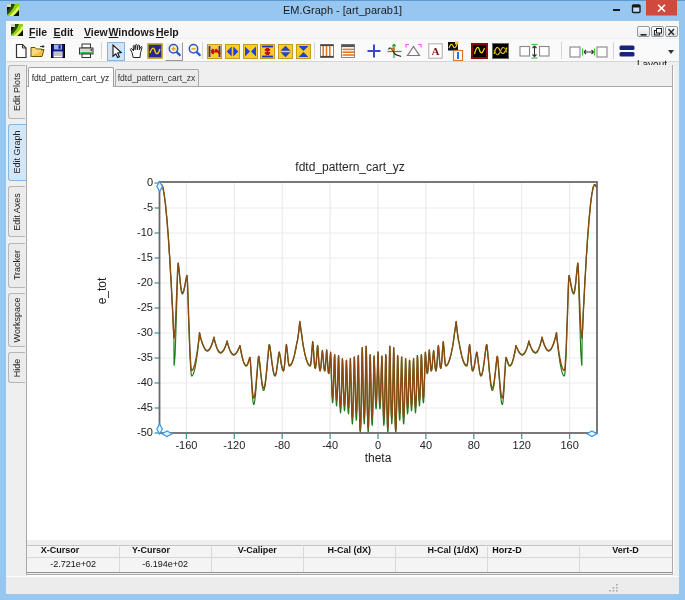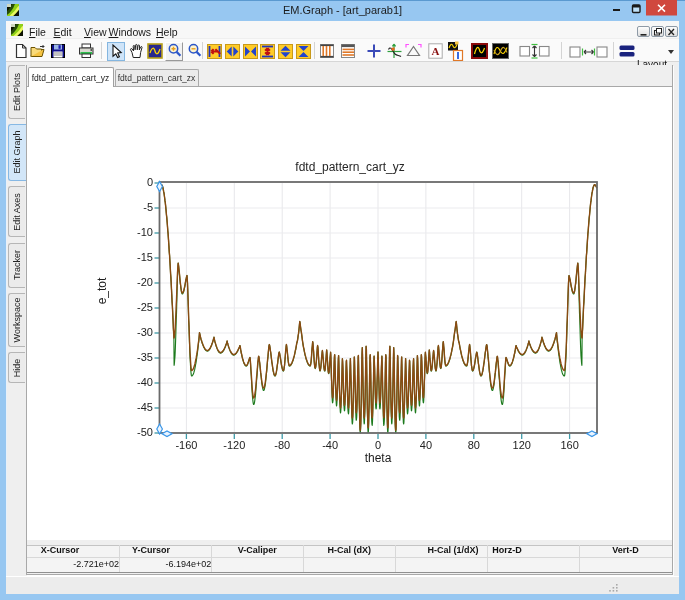--- a/index.html
+++ b/index.html
@@ -3,39 +3,39 @@
 <style>
 *{margin:0;padding:0;box-sizing:border-box;}
 html,body{width:685px;height:600px;overflow:hidden;font-family:"Liberation Sans",sans-serif;}
 #frame{position:absolute;left:0;top:0;width:685px;height:600px;background:#97c7f1;}
 #frame:before{content:"";position:absolute;left:0;top:0;width:685px;height:1px;background:#5a99d0;}
 .abs{position:absolute;}
 #titletext{left:0;top:4px;width:685px;text-align:center;font-size:11px;color:#1c1c1c;}
 #app{left:6px;top:21px;width:673px;height:572px;background:#efefef;border-left:1px solid #e8f1fa;border-right:1px solid #e8f1fa;}
 #menubar{left:6px;top:21px;width:673px;height:17px;background:#f7f7f7;}
 #toolbar{left:6px;top:38px;width:673px;height:24px;background:#fafafa;border-bottom:1px solid #d6d6d6;border-top:1px solid #efefef;}
-.mi{position:absolute;top:26px;font-size:10.5px;color:#1a1a1a;}
+.mi{position:absolute;top:26px;font-size:10.5px;color:#1a1a1a;font-weight:bold;}
 .mi u{text-decoration:underline;text-underline-offset:1px;}
 .mdibtn{position:absolute;top:25.5px;width:13px;height:11.5px;background:linear-gradient(#fdfdfd,#dfdfdf);border:1px solid #8e9aa6;border-radius:2px;}
 .tbsep{position:absolute;top:42px;height:17px;width:1px;background:#d4d4d4;}
 
 .vtab{position:absolute;left:7.5px;width:17px;background:#ebebeb;border:1px solid #b6b6b6;border-radius:3px 0 0 3px;border-right:none;}
 .vtab span{position:absolute;left:50%;top:50%;transform:translate(-50%,-50%) rotate(-90deg);white-space:nowrap;font-size:9px;color:#222;}
 .vtabsel{background:#d2e6f8;border-color:#86b8e4;width:18px;}
 
 #page{left:25.5px;top:65px;width:647px;height:509.5px;background:#efefef;border:1px solid #a8a8a8;border-top:none;box-shadow:1px 1px 0 #fdfdfd;}
 #whitepage{left:26.5px;top:86.5px;width:645px;height:453.5px;background:#fff;}
 .htab{position:absolute;font-size:8.5px;color:#222;text-align:center;}
 #tabline{left:26.5px;top:85.5px;width:645px;height:1px;background:#a8a8a8;}
 #tab1{left:27.5px;top:66.5px;width:86px;height:20px;background:#fff;border:1px solid #a0a0a0;border-bottom:none;border-radius:2px 2px 0 0;line-height:20px;z-index:3;}
 #tab2{left:114.5px;top:68.5px;width:84px;height:17px;background:#ebebeb;border:1px solid #aaa;border-bottom:none;border-radius:2px 2px 0 0;line-height:16px;color:#333;}
 
 #stable{left:27px;top:544.5px;width:644.5px;height:28px;background:#f4f4f4;border-top:1px solid #c4c4c4;border-bottom:1px solid #909090;}
 .scol{position:absolute;top:545px;height:11px;font-size:9px;font-weight:bold;color:#111;text-align:center;}
-.sval{position:absolute;top:558.5px;height:11px;font-size:9px;color:#111;text-align:right;}
+.sval{position:absolute;top:558.5px;height:11px;font-size:9px;color:#111;text-align:center;}
 .ssep{position:absolute;top:545px;height:27px;width:1px;background:#d8d8d8;}
 #srowline{left:27px;top:556.5px;width:644.5px;height:1px;background:#d8d8d8;}
 #appstatus{left:6px;top:575.5px;width:673px;height:18px;background:#ececec;border-top:1px solid #fff;}
 </style></head>
 <body>
 <div id="frame"></div>
 <div class="abs" id="titletext">EM.Graph - [art_parab1]</div>
 <div class="abs" id="app"></div>
 <div class="abs" id="menubar"></div>
 <div class="abs" id="toolbar"></div>

